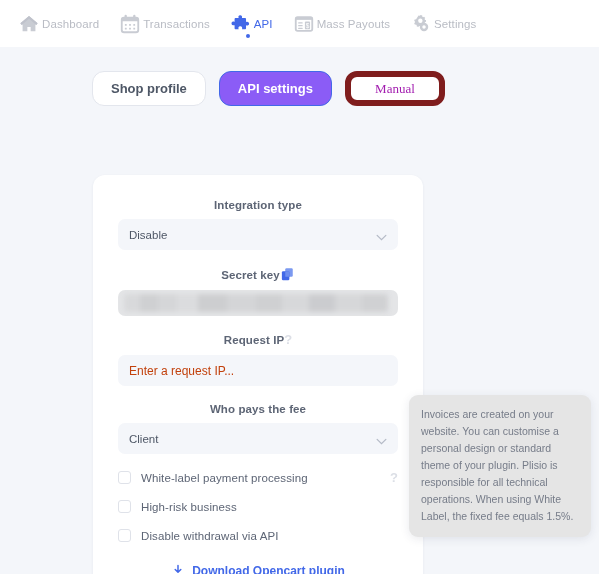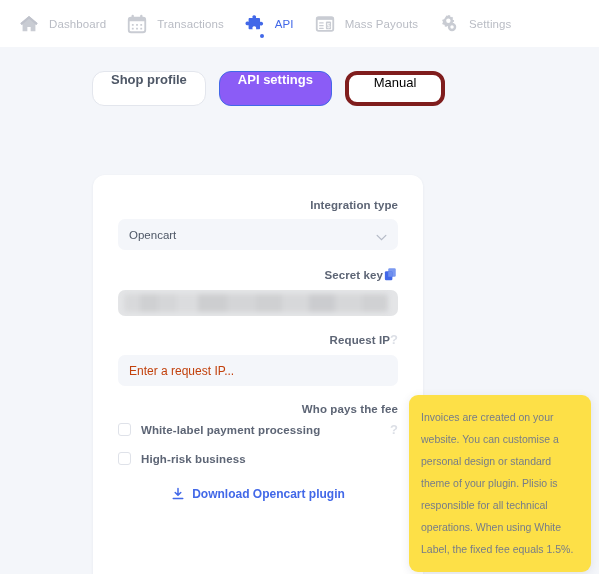--- a/index.html
+++ b/index.html
@@ -15,21 +15,21 @@
     height: 47px;
     background: #ffffff;
     display: flex;
     align-items: center;
     padding-left: 8px;
     position: relative;
   }
   .nav-item {
     display: flex;
     align-items: center;
-    gap: 9px;
+    gap: 2px;
     padding: 12px 10px;
     height: 47px;
     position: relative;
   }
   .nav-label {
     font-size: 11.5px;
     color: #b9bcc4;
     letter-spacing: .1px;
     white-space: nowrap;
   }
@@ -52,21 +52,21 @@
   
   .tabs {
     display: flex;
     gap: 13px;
     padding-top: 24px;
     padding-left: 92px;
   }
   .tab {
     height: 35px;
     border-radius: 12px;
-    display: flex; align-items: flex-start; justify-content: center;
+    display: flex; align-items: center; justify-content: center;
     font-size: 13px;
     padding: 0 18px;
     white-space: nowrap;
     cursor: pointer;
   }
   .tab.plain {
     background: #ffffff;
     border: 1px solid #e3e6ed;
     color: #4e5766;
     font-weight: bold;
@@ -74,44 +74,45 @@
   }
   .tab.primary {
     background: #8b5cf6;
     border: 1px solid #4268e8;
     color: #ffffff;
     font-weight: bold;
     min-width: 100px;
   }
   .tab.outline {
     background: #ffffff;
-    border: 4px solid #7f1d1d;
-    color: #000000;
+    border: 6px solid #7f1d1d;
+    color: #a21caf;
     min-width: 100px;
+    font-family: Liberation Serif, serif;
   }
 
   
   .card {
     position: absolute;
     left: 93px; top: 128px;
     width: 330px;
     min-height: 440px;
     background: #ffffff;
     border-radius: 12px;
     box-shadow: 0 1px 3px rgba(40,50,80,.07);
     padding: 24px 25px 20px 25px;
   }
   .field-label {
     font-size: 11.5px;
     color: #5d6575;
     font-weight: bold;
     margin-bottom: 8px;
     display: flex;
     align-items: center;
-    justify-content: flex-end;
+    justify-content: center;
   }
   .label-text { letter-spacing: .1px; }
   .help-q {
     font-size: 13px;
     color: #dcdfe6;
     font-weight: bold;
     cursor: pointer;
   }
   .copy-icon { width: 15px; height: 15px; cursor: pointer; }
 
@@ -174,21 +175,21 @@
     width: 13px; height: 13px;
     border: 1px solid #dfe2e9;
     border-radius: 3px;
     background: #fff;
     flex: 0 0 13px;
     cursor: pointer;
   }
   .check-label {
     font-size: 11.5px;
     color: #5d6575;
-    font-weight: bold;
+    font-weight: normal;
     margin-left: 10px;
     letter-spacing: .1px;
   }
   .check-row .help-q { position: absolute; right: 0; }
 
   .download-row {
     display: flex;
     align-items: center;
     justify-content: center;
     gap: 7px;
@@ -201,26 +202,26 @@
     color: #4268e8;
     font-weight: bold;
   }
   .dl-icon { width: 14px; height: 14px; }
 
   
   .tooltip {
     position: absolute;
     left: 409px; top: 348px;
     width: 182px;
-    background: #fde047;
+    background: #e5e5e5;
     border-radius: 9px;
     box-shadow: 0 2px 10px rgba(40,50,80,.10);
     padding: 11px 12px 12px 12px;
     font-size: 10.5px;
-    line-height: 22px;
+    line-height: 17px;
     color: #767c89;
   }
 </style>
 </head>
 <body>
 
 <div class="topnav">
 
   <div class="nav-item">
     <span class="nav-icon">
@@ -305,21 +306,21 @@
       <span>Manual</span>
     </div>
   </div>
 
   <div class="card">
 
     <div class="field-label">
       <span class="label-text">Integration type</span>
     </div>
     <div class="select">
-      <span>Opencart</span>
+      <span>Disable</span>
       <span class="chev">
         <svg viewBox="0 0 12 8" width="11" height="7">
           <path d="M1 1.6 6 6.4l5-4.8" fill="none" stroke="#b4bac6" stroke-width="1.4" stroke-linecap="round"></path>
         </svg>
       </span>
     </div>
 
     <div class="field-label">
       <span class="label-text">Secret key</span>
       <span class="copy-icon">
@@ -338,32 +339,44 @@
       <span class="label-text">Request IP</span>
       <span class="help-q">?</span>
     </div>
     <div class="text-input">
       <span>Enter a request IP...</span>
     </div>
 
     <div class="field-label">
       <span class="label-text">Who pays the fee</span>
     </div>
+    <div class="select">
+      <span>Client</span>
+      <span class="chev">
+        <svg viewBox="0 0 12 8" width="11" height="7">
+          <path d="M1 1.6 6 6.4l5-4.8" fill="none" stroke="#b4bac6" stroke-width="1.4" stroke-linecap="round"></path>
+        </svg>
+      </span>
+    </div>
 
     <div class="check-row">
       <span class="checkbox"></span>
       <span class="check-label">White-label payment processing</span>
       <span class="help-q">?</span>
     </div>
 
     <div class="check-row">
       <span class="checkbox"></span>
       <span class="check-label">High-risk business</span>
     </div>
 
+    <div class="check-row">
+      <span class="checkbox"></span>
+      <span class="check-label">Disable withdrawal via API</span>
+    </div>
 
     <div class="download-row">
       <span class="dl-icon">
         <svg viewBox="0 0 16 16" width="14" height="14">
           <path d="M8 1.6v7.2M4.8 6.2 8 9.4l3.2-3.2" fill="none" stroke="#4268e8" stroke-width="1.7" stroke-linecap="round" stroke-linejoin="round"></path>
           <path d="M2.6 13.2h10.8" stroke="#4268e8" stroke-width="1.7" stroke-linecap="round"></path>
         </svg>
       </span>
       <span class="download-text">Download Opencart plugin</span>
     </div>

